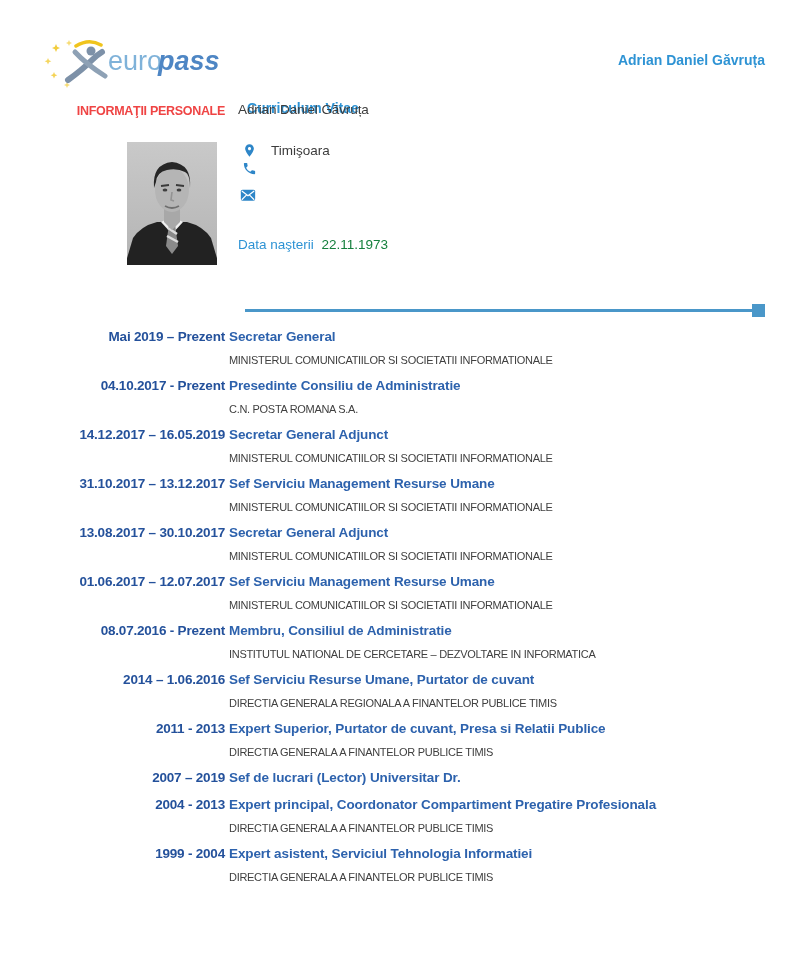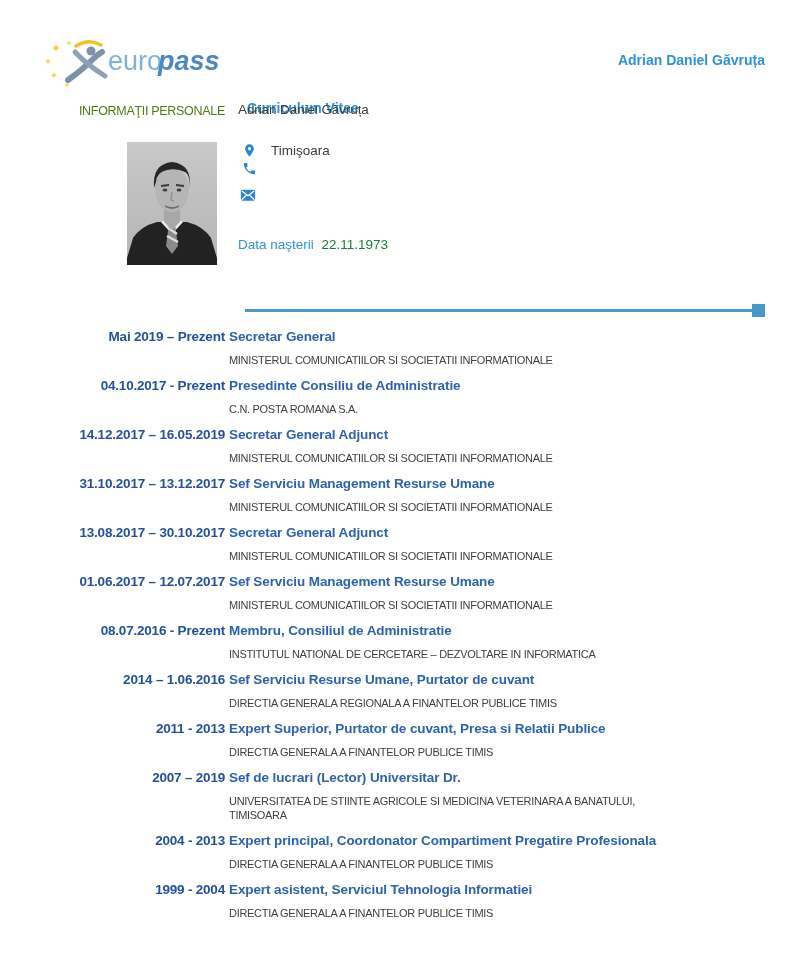--- a/index.html
+++ b/index.html
@@ -16,21 +16,21 @@
     position:absolute;left:247px;top:52px;
     font-size:14px;font-weight:bold;color:#2e93d4;margin-top:48px;
   }
   .owner-top{
     position:absolute;right:35px;top:52px;width:300px;text-align:right;
     font-size:14px;font-weight:bold;color:#2e93d4;
   }
   
   .section-label{
     position:absolute;left:0;width:225px;text-align:right;
-    font-size:12.5px;font-weight:normal;color:#4d7c0f;letter-spacing:-0.3px;
+    font-size:12.5px;font-weight:bold;color:#ef4444;letter-spacing:-0.3px;
   }
   .label-personal{top:104px;}
   .label-experience{top:299px;}
   .person-name{
     position:absolute;left:238px;top:102px;
     font-size:13.5px;color:#3c3c3c;letter-spacing:-0.1px;
   }
   .photo{
     position:absolute;left:127px;top:142px;width:90px;height:123px;
     display:block;
@@ -240,21 +240,20 @@
       <div class="entry-content">
         <div class="entry-title">Expert Superior, Purtator de cuvant, Presa si Relatii Publice</div>
         <div class="entry-org">DIRECTIA GENERALA A FINANTELOR PUBLICE TIMIS</div>
       </div>
     </div>
 
     <div class="entry-row">
       <div class="entry-date">2007 – 2019</div>
       <div class="entry-content">
         <div class="entry-title">Sef de lucrari (Lector) Universitar Dr.</div>
-        <div class="entry-org">UNIVERSITATEA DE STIINTE AGRICOLE SI MEDICINA VETERINARA  A BANATULUI, TIMISOARA</div>
       </div>
     </div>
 
     <div class="entry-row">
       <div class="entry-date">2004 - 2013</div>
       <div class="entry-content">
         <div class="entry-title">Expert principal, Coordonator Compartiment Pregatire Profesionala</div>
         <div class="entry-org">DIRECTIA GENERALA A FINANTELOR PUBLICE TIMIS</div>
       </div>
     </div>

